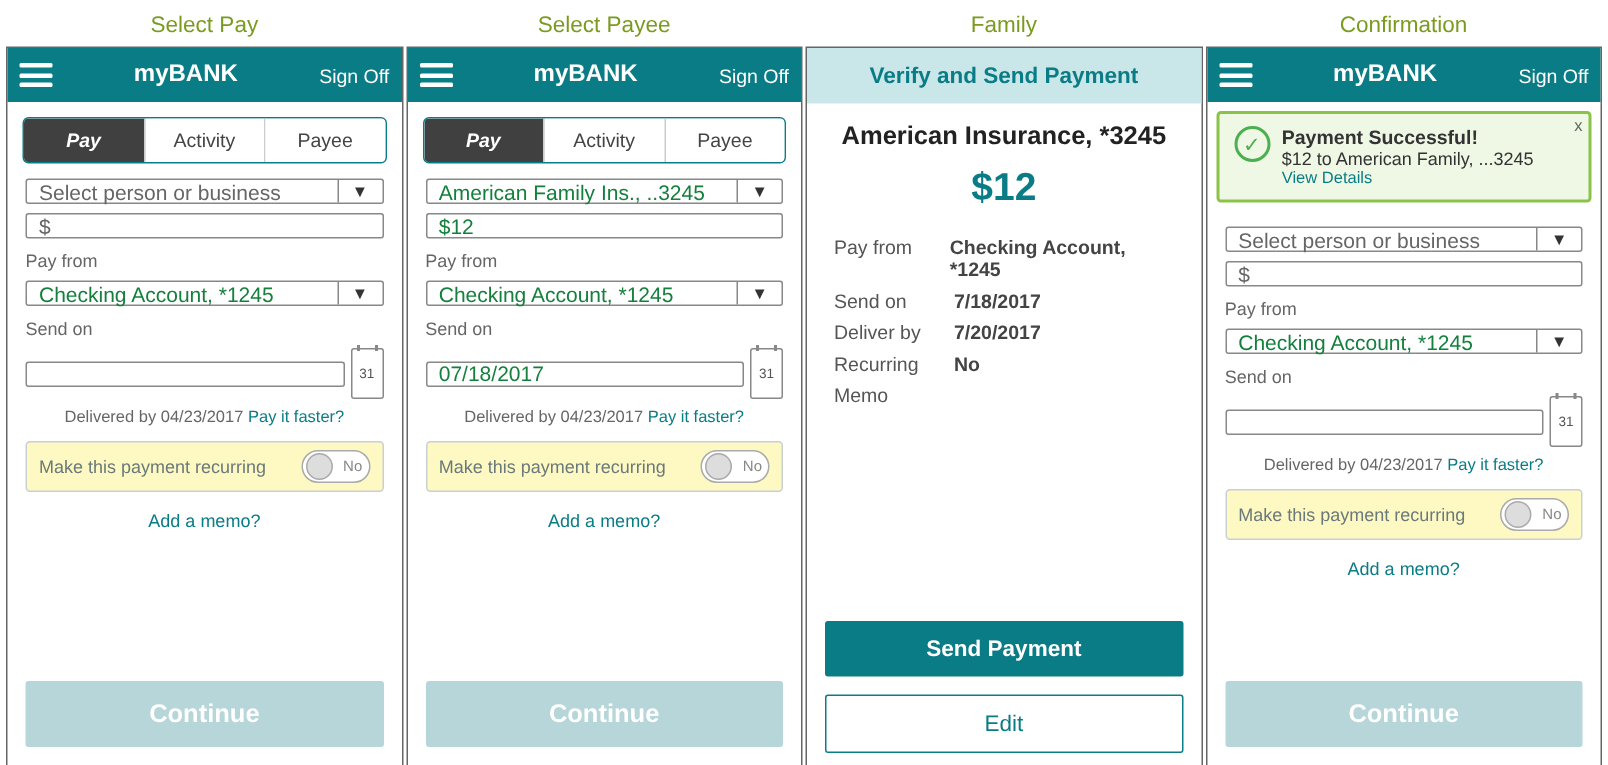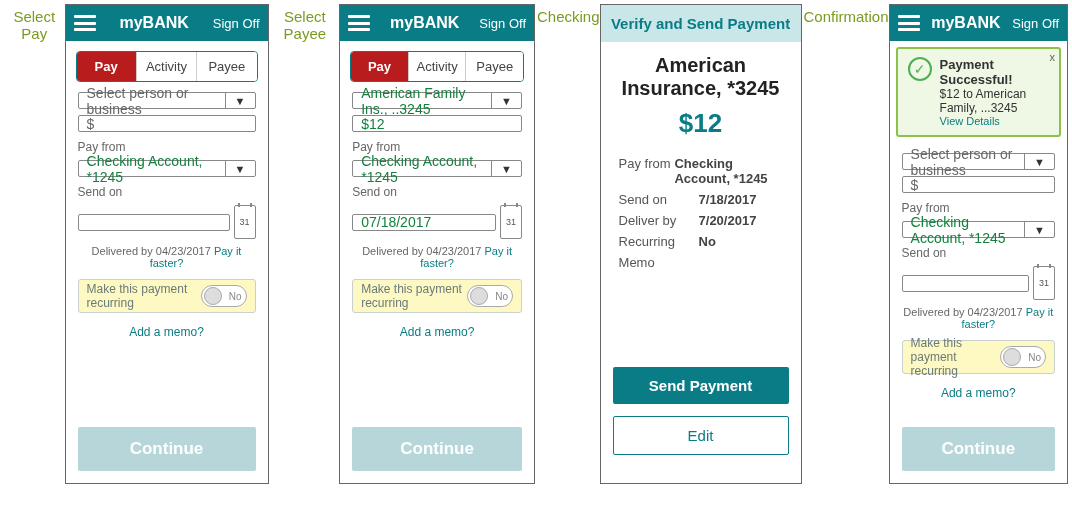--- a/index.html
+++ b/index.html
@@ -1,29 +1,29 @@
 <!DOCTYPE html>
 <html><head>
 <meta charset="utf-8">
 <style>
   * { box-sizing: border-box; margin: 0; padding: 0; }
   body { font-family: Arial, sans-serif; background: #fff; padding: 4px; }
   .row { display: flex; gap: 2px; }
-  .col { flex: 1; display: flex; flex-direction: row; }
+  .col { flex: 1; display: flex; flex-direction: column; }
   .col-title { color: #7a9b1f; font-size: 15px; text-align: center; padding: 4px 0 6px; font-weight: 400; }
   .phone { border: 1px solid #666; background: #fff; height: 480px; display: flex; flex-direction: column; position: relative; }
   .hdr { background: #0a7c86; color: #fff; height: 36px; display: flex; align-items: center; padding: 0 8px; }
   .hamburger { width: 22px; height: 16px; display: flex; flex-direction: column; justify-content: space-between; cursor: pointer; }
   .hamburger span { height: 3px; background: #fff; border-radius: 1px; }
   .brand { flex: 1; text-align: center; font-weight: bold; font-size: 16px; }
   .signoff { font-size: 13px; cursor: pointer; }
   .tabs { display: flex; border: 1px solid #0a7c86; margin: 10px 10px 0; border-radius: 4px; overflow: hidden; }
   .tab { flex: 1; text-align: center; padding: 7px 0; font-size: 13px; color: #444; background: #fff; cursor: pointer; border-right: 1px solid #ccc; }
   .tab:last-child { border-right: none; }
-  .tab.active { background: #b91c1c; color: #fff; font-weight: bold; }
+  .tab.active { background: #404040; color: #fff; font-weight: bold; font-style: italic; }
   .body { padding: 10px 12px; flex: 1; display: flex; flex-direction: column; gap: 6px; overflow: hidden; }
   .select, .input { display: flex; border: 1px solid #888; border-radius: 2px; height: 17px; align-items: center; background: #fff; }
   .select .val, .input .val { flex: 1; padding: 0 8px; font-size: 14px; color: #15803d; }
   .select .placeholder, .input .placeholder { color: #666; }
   .select .caret { width: 30px; height: 100%; border-left: 1px solid #888; display: flex; align-items: center; justify-content: center; font-size: 11px; color: #333; }
   .lbl { font-size: 12px; color: #666; margin-top: 2px; }
   .date-row { display: flex; gap: 4px; align-items: center; }
   .date-row .input { flex: 1; }
   .cal-icon { width: 22px; height: 34px; border: 1px solid #888; border-radius: 2px; display: flex; align-items: center; justify-content: center; font-size: 9px; color: #555; position: relative; }
   .cal-icon::before { content: ""; position: absolute; top: -3px; left: 3px; width: 2px; height: 4px; background: #888; }
@@ -31,24 +31,24 @@
   .deliv { font-size: 11px; color: #666; text-align: center; }
   .deliv .lnk { color: #0a7c86; cursor: pointer; }
   .recurring { background: #fef9c3; border: 1px solid #c8d0d0; border-radius: 3px; height: 34px; display: flex; align-items: center; padding: 0 8px; font-size: 12px; color: #6a7a7a; margin-top: 4px; }
   .recurring .txt { flex: 1; }
   .toggle { width: 46px; height: 22px; border: 1px solid #aaa; border-radius: 11px; background: #fff; display: flex; align-items: center; padding: 0 4px; font-size: 10px; color: #888; justify-content: flex-end; position: relative; }
   .toggle::before { content: ""; width: 16px; height: 16px; border-radius: 50%; background: #ddd; border: 1px solid #aaa; position: absolute; left: 2px; }
   .memo-lnk { text-align: center; font-size: 12px; color: #0a7c86; cursor: pointer; margin-top: 6px; }
   .spacer { flex: 1; }
   .btn-primary { background: #0a7c86; color: #fff; text-align: center; padding: 10px 0; font-size: 15px; font-weight: bold; cursor: pointer; border-radius: 2px; margin: 0 12px 12px; }
   .btn-light { background: #b7d6d9; color: #fff; text-align: center; padding: 12px 4px; font-size: 17px; font-weight: bold; cursor: pointer; border-radius: 2px; margin: 0 12px 12px; }
-  .btn-outline { border: 1px solid #0a7c86; color: #0a7c86; text-align: center; padding: 10px 0; font-size: 15px; cursor: pointer; border-radius: 2px; margin: 0 12px 28px; background:#fff;}
+  .btn-outline { border: 1px solid #0a7c86; color: #0a7c86; text-align: center; padding: 10px 0; font-size: 15px; cursor: pointer; border-radius: 2px; margin: 0 12px 8px; background:#fff;}
   .verify-hdr { background: #c9e6e8; color: #0a7c86; text-align: center; font-weight: bold; font-size: 15px; padding: 10px 0; }
   .verify-body { padding: 12px 18px; flex:1; display:flex; flex-direction:column; }
-  .payee-big { text-align: center; font-size: 20px; font-weight: bold; color: #222; margin-bottom: 8px; }
+  .payee-big { text-align: center; font-size: 17px; font-weight: bold; color: #222; margin-bottom: 8px; }
   .amt-big { text-align: center; font-size: 26px; font-weight: bold; color: #0a7c86; margin-bottom: 14px; }
   .kv { display: flex; font-size: 13px; color: #444; padding: 3px 0; }
   .kv .k { width: 80px; color: #555; }
   .kv .v { font-weight: bold; }
   .success-box { margin: 6px; border: 2px solid #8bc34a; background: #eef8e4; border-radius: 3px; padding: 8px 10px; display: flex; gap: 8px; position: relative; }
   .check-circ { width: 24px; height: 24px; border: 2px solid #4caf50; border-radius: 50%; display: flex; align-items: center; justify-content: center; color: #4caf50; font-size: 14px; flex-shrink: 0; }
   .succ-txt { font-size: 12px; color: #333; }
   .succ-title { font-weight: bold; font-size: 13px; }
   .succ-lnk { color: #0a7c86; font-size: 11px; cursor: pointer; }
   .close-x { position: absolute; top: 2px; right: 4px; font-size: 11px; color: #666; cursor: pointer; }
@@ -154,21 +154,21 @@
           <div class="toggle">No</div>
         </div>
         <div class="memo-lnk">Add a memo?</div>
         <div class="spacer"></div>
       </div>
       <div class="btn-light">Continue</div>
     </div>
   </div>
 
   <div class="col">
-    <div class="col-title">Checking</div>
+    <div class="col-title">Family</div>
     <div class="phone">
       <div class="verify-hdr">Verify and Send Payment</div>
       <div class="verify-body">
         <div class="payee-big">American Insurance, *3245</div>
         <div class="amt-big">$12</div>
         <div class="kv">
             <div class="k">Pay from</div>
             <div class="v">Checking Account, *1245</div>
           </div>
         <div class="kv">

